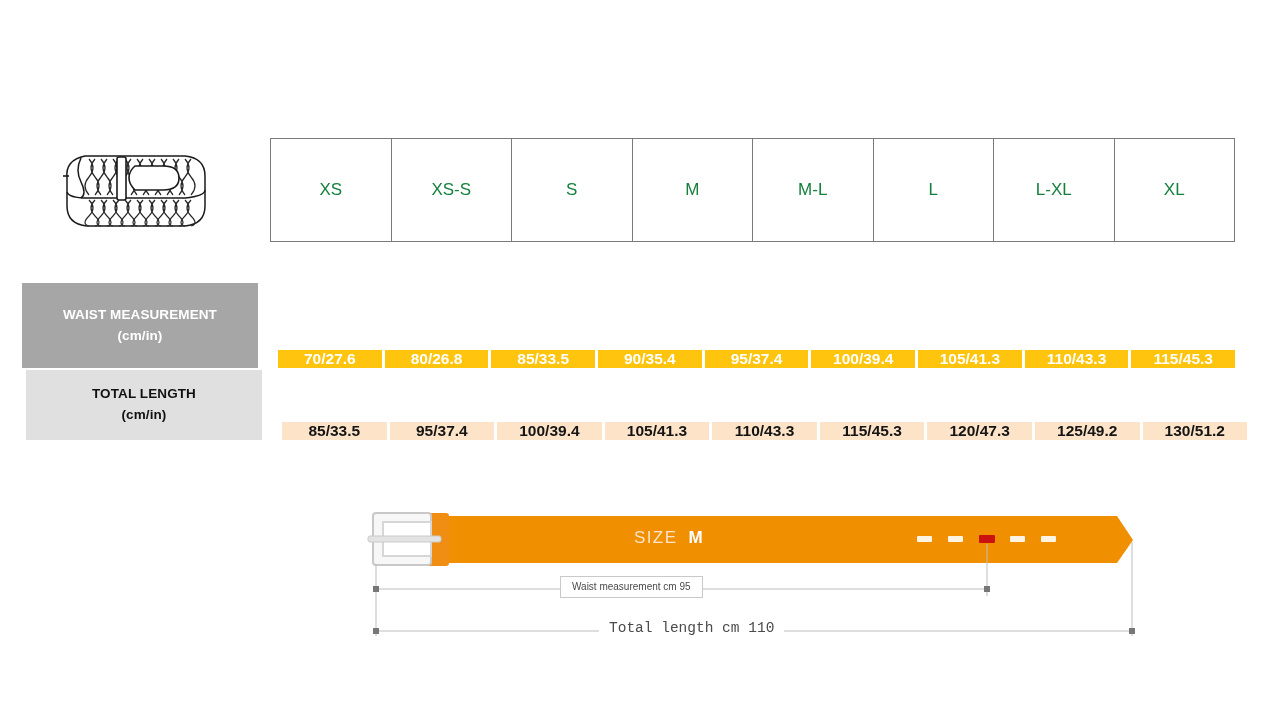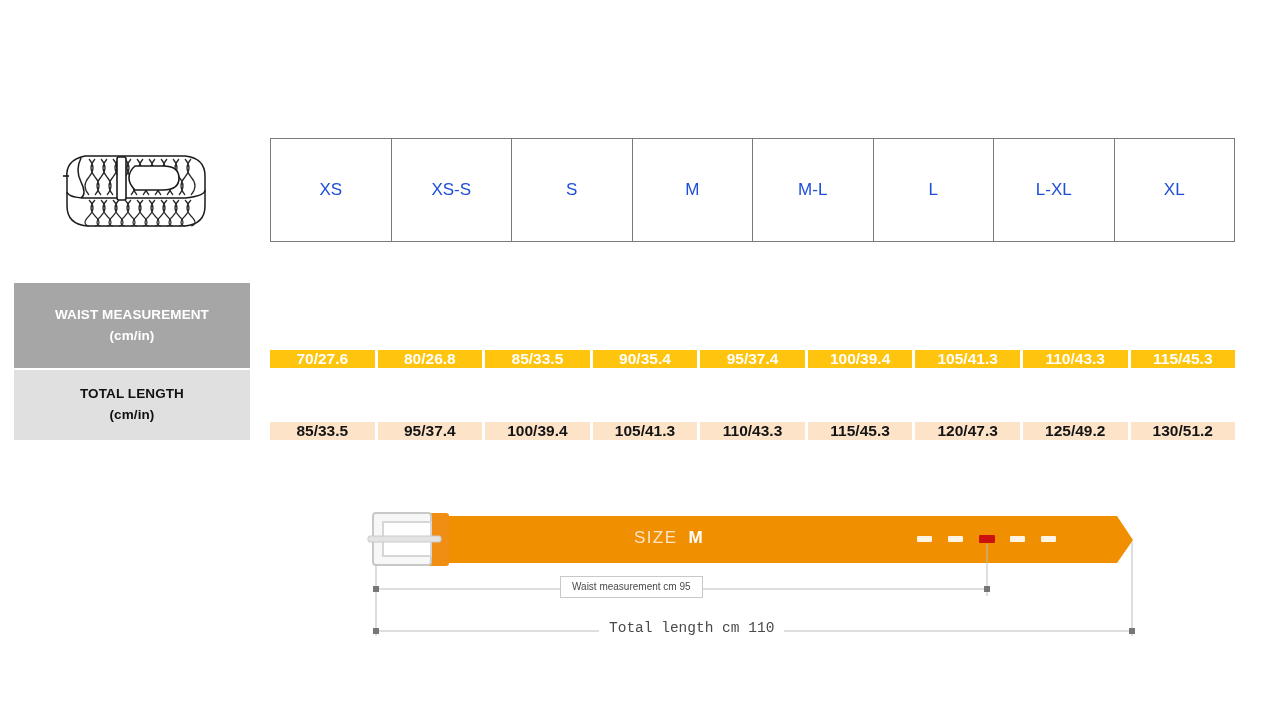--- a/index.html
+++ b/index.html
@@ -34,48 +34,48 @@
     border-right: none;
     background: #ffffff;
   }
   #size-header-table .hcell {
     flex: 1 1 0;
     border-right: 1px solid #7a7a7a;
     display: flex;
     align-items: center;
     justify-content: center;
     font-size: 17px;
-    color: #1d4ed8;
+    color: #15803d;
     font-weight: 400;
   }
 
   
   #waist-row, #length-row {
     position: absolute;
     left: 14px;
     width: 1221px;
     display: flex;
   }
   #waist-row  { top: 283px; height: 85px; }
-  #length-row { top: 370px; height: 70px; }
+  #length-row { top: 370px; height: 70px; margin-left: 12px; }
 
   .row-label {
     width: 236px;
     flex: 0 0 236px;
     display: flex;
     flex-direction: column;
     align-items: center;
     justify-content: center;
     text-align: center;
     font-size: 13.5px;
     font-weight: bold;
     line-height: 1.55;
     letter-spacing: .1px;
   }
-  #waist-row  .row-label { background: #a6a6a6; color: #ffffff; }
+  #waist-row  .row-label { background: #a6a6a6; color: #ffffff; margin-left: 8px; }
   #length-row .row-label { background: #e0e0e0; color: #111111; }
 
   .label-gap { flex: 0 0 20px; }
 
   .row-cells { flex: 1 1 auto; display: flex; align-items: flex-end; }
   .row-cells .cell {
     flex: 1 1 0;
     display: flex;
     align-items: center;
     justify-content: center;

